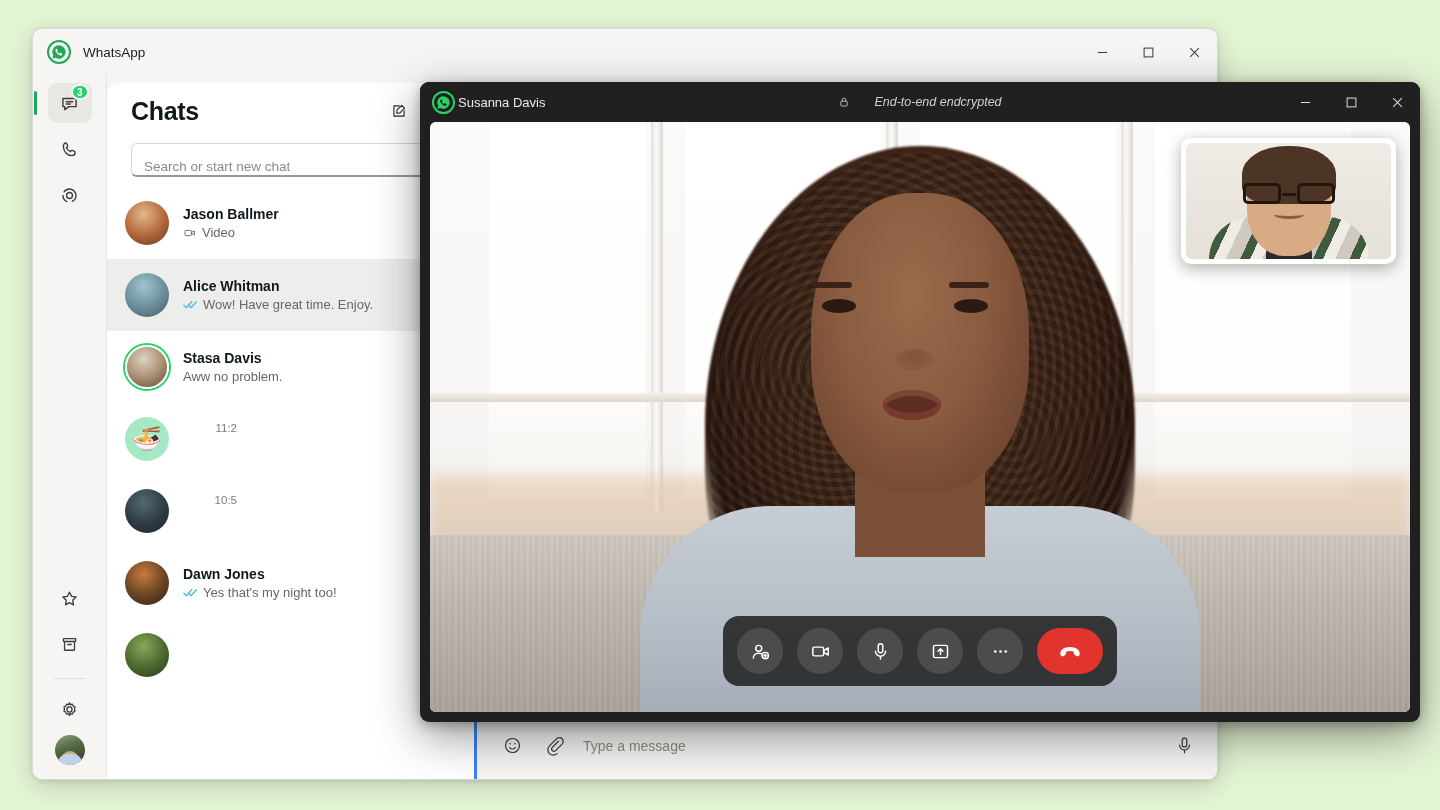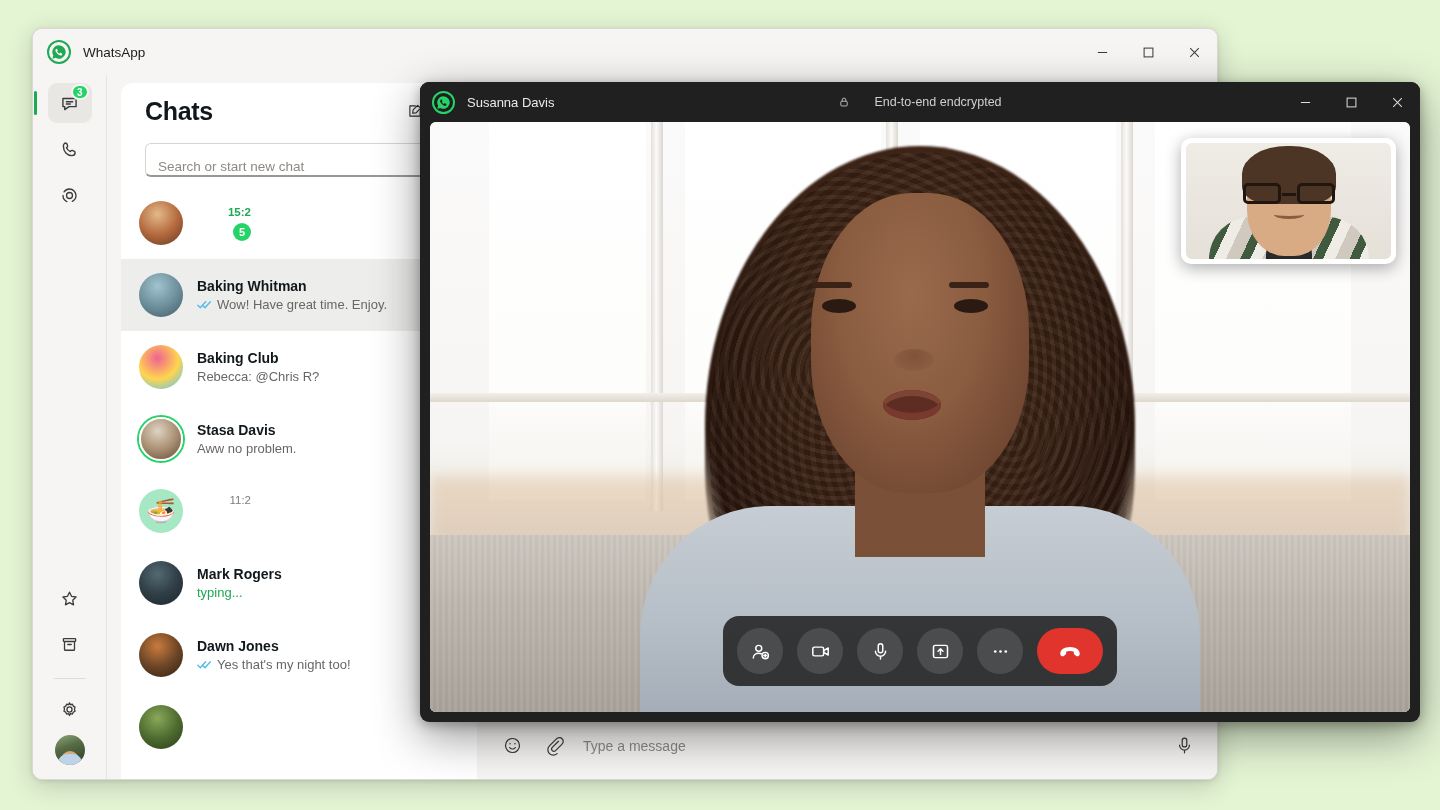--- a/index.html
+++ b/index.html
@@ -109,25 +109,25 @@
   #rail-avatar::before {
     content:""; position:absolute; left:50%; bottom:0;
     transform:translateX(-50%);
     width:26px; height:11px; border-radius:12px 12px 0 0;
     background:#bcd3e8; z-index:2;
   }
 
   
   #chatlist {
     position: absolute;
-    left: 88px; top: 54px;
+    left: 74px; top: 54px;
     width: 370px; height: 698px;
     background: #ffffff;
     border-top-left-radius: 12px;
-    border-right: 1px solid #3b82f6;
+    border-right: 3px solid #3b82f6;
     overflow: hidden;
   }
   #chatlist-header {
     height: 56px;
     display: flex; align-items: center;
     padding: 0 16px 0 24px;
   }
   #chats-title {
     font-size: 25px; font-weight: bold; color: #11181c;
     letter-spacing: -0.3px;
@@ -278,29 +278,30 @@
     z-index: 5;
   }
   .call-logo {
     width: 23px; height: 23px; border-radius: 50%;
     border: 2px solid #25d366;
     display: flex; align-items: center; justify-content: center;
     color: #25d366;
   }
   .call-logo svg { width: 15px; height: 15px; }
   #call-peer-name {
-    margin-left: 12px;
+    margin-left: 3px;
     font-size: 13px; color: #e9e9e9;
   }
   #call-e2e {
     position: absolute; left: 0; right: 0;
     display: flex; align-items: center; justify-content: center;
     gap: 24px;
     font-size: 12.5px; color: #cfcfcf;
     pointer-events: none;
+    font-style: italic;
   }
   #call-e2e svg { width: 12px; height: 12px; }
   .call-wins { position: absolute; right: 0; top: 0; height: 40px; display: flex; }
   .call-win-btn {
     width: 46px; height: 40px;
     display: flex; align-items: center; justify-content: center;
     color: #dcdcdc; cursor: default;
   }
   .call-win-btn svg { width: 11px; height: 11px; }
 
@@ -615,63 +616,59 @@
             <circle cx="11" cy="11" r="6"></circle>
               <path d="M15.6 15.6L20 20" stroke-linecap="round"></path>
           </svg>
         </span>
       </div>
     </div>
 
     <div id="rows">
         <div class="chat-row">
           <div class="av" style="background: radial-gradient(circle at 42% 30%, rgb(227, 185, 138) 0%, rgb(180, 105, 61) 52%, rgb(92, 58, 35) 100%);"></div>
+          <div class="row-mid">
+            <div class="row-name">Jason Ballmer</div>
+            <div class="row-msg">
+              <span class="minitype">
+                <svg viewBox="0 0 24 24" fill="none" stroke="currentColor" stroke-width="1.6" stroke-linejoin="round">
+                  <rect x="3.5" y="7.5" width="11" height="9" rx="1.6"></rect>
+                  <path d="M14.5 11l5-2.6v7.2l-5-2.6z"></path>
+                </svg>
+              </span>
+              <span class="txt">Video</span>
+            </div>
+          </div>
           <div class="row-right">
             <div class="row-time unread">15:2</div>
             <div class="row-meta">
               <span class="pill">5</span>
             </div>
           </div>
         </div>
         <div class="chat-row selected">
           <div class="av" style="background: radial-gradient(circle at 42% 30%, rgb(159, 196, 207) 0%, rgb(109, 143, 156) 52%, rgb(63, 90, 99) 100%);"></div>
           <div class="row-mid">
-            <div class="row-name">Baking Whitman</div>
+            <div class="row-name">Alice Whitman</div>
             <div class="row-msg">
               <span class="ticks">
                 <svg viewBox="0 0 18 12" fill="none" stroke="currentColor" stroke-width="1.7" stroke-linecap="round" stroke-linejoin="round">
                   <path d="M1 6.8l3 3 6.4-7"></path>
                   <path d="M6.6 6.8l3 3L16 2.8"></path>
                 </svg>
               </span>
               <span class="txt">Wow! Have great time. Enjoy.</span>
             </div>
           </div>
           <div class="row-right">
             <div class="row-time">15:1</div>
             <div class="row-meta"></div>
           </div>
         </div>
         <div class="chat-row">
-          <div class="av" style="background: radial-gradient(circle at 42% 30%, rgb(240, 98, 146) 0%, rgb(255, 213, 79) 52%, rgb(79, 195, 247) 100%);"></div>
-          <div class="row-mid">
-            <div class="row-name">Baking Club</div>
-            <div class="row-msg">
-              <span class="txt">Rebecca: @Chris R?</span>
-            </div>
-          </div>
-          <div class="row-right">
-            <div class="row-time unread">14:4</div>
-            <div class="row-meta">
-              <span class="at-mark">@</span>
-              <span class="pill">1</span>
-            </div>
-          </div>
-        </div>
-        <div class="chat-row">
           <div class="av ring" style="background: radial-gradient(circle at 42% 30%, rgb(222, 211, 196) 0%, rgb(169, 143, 114) 52%, rgb(94, 74, 56) 100%);"></div>
           <div class="row-mid">
             <div class="row-name">Stasa Davis</div>
             <div class="row-msg">
               <span class="txt">Aww no problem.</span>
             </div>
           </div>
           <div class="row-right">
             <div class="row-time unread">13:5</div>
             <div class="row-meta">
@@ -683,26 +680,20 @@
           <div class="av" style="background: rgb(165, 232, 195);">
             <span class="emoji">🍜</span>
           </div>
           <div class="row-right">
             <div class="row-time">11:2</div>
             <div class="row-meta"></div>
           </div>
         </div>
         <div class="chat-row">
           <div class="av" style="background: radial-gradient(circle at 42% 30%, rgb(83, 106, 115) 0%, rgb(47, 61, 69) 52%, rgb(28, 38, 43) 100%);"></div>
-          <div class="row-mid">
-            <div class="row-name">Mark Rogers</div>
-            <div class="row-msg typing">
-              <span class="txt">typing...</span>
-            </div>
-          </div>
           <div class="row-right">
             <div class="row-time">10:5</div>
             <div class="row-meta"></div>
           </div>
         </div>
         <div class="chat-row">
           <div class="av" style="background: radial-gradient(circle at 42% 30%, rgb(201, 123, 60) 0%, rgb(107, 69, 38) 52%, rgb(47, 32, 19) 100%);"></div>
           <div class="row-mid">
             <div class="row-name">Dawn Jones</div>
             <div class="row-msg">

